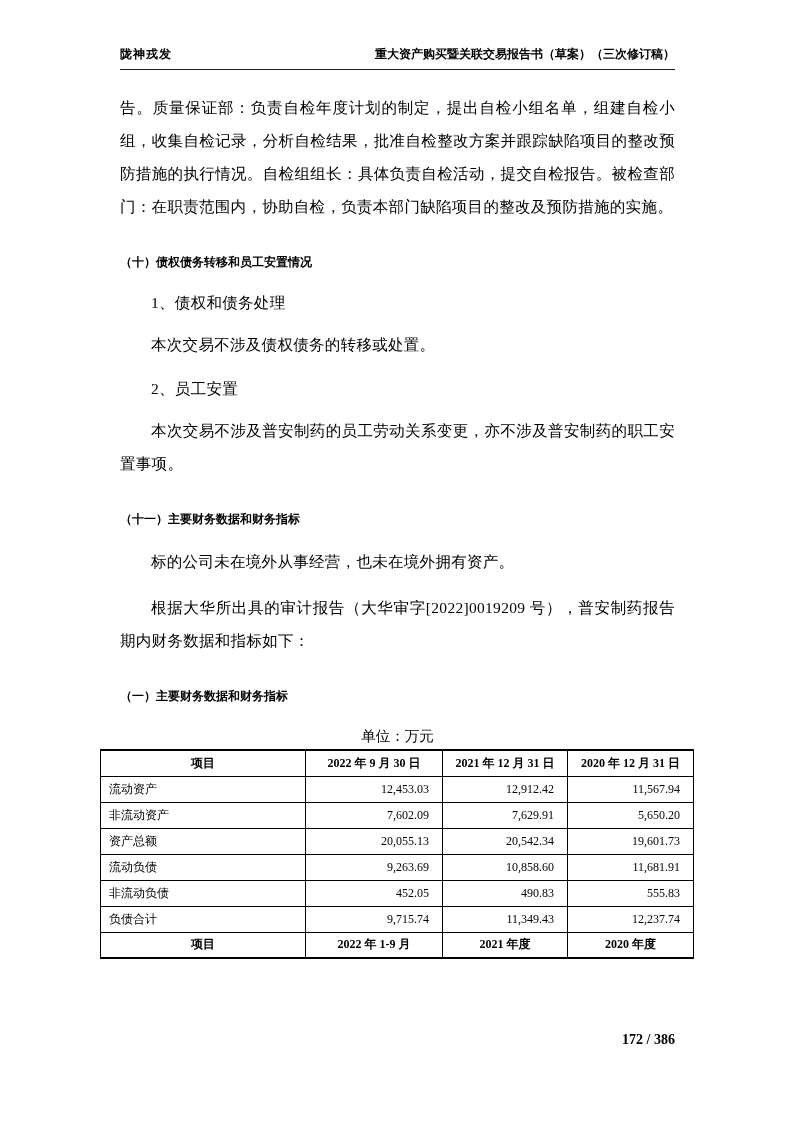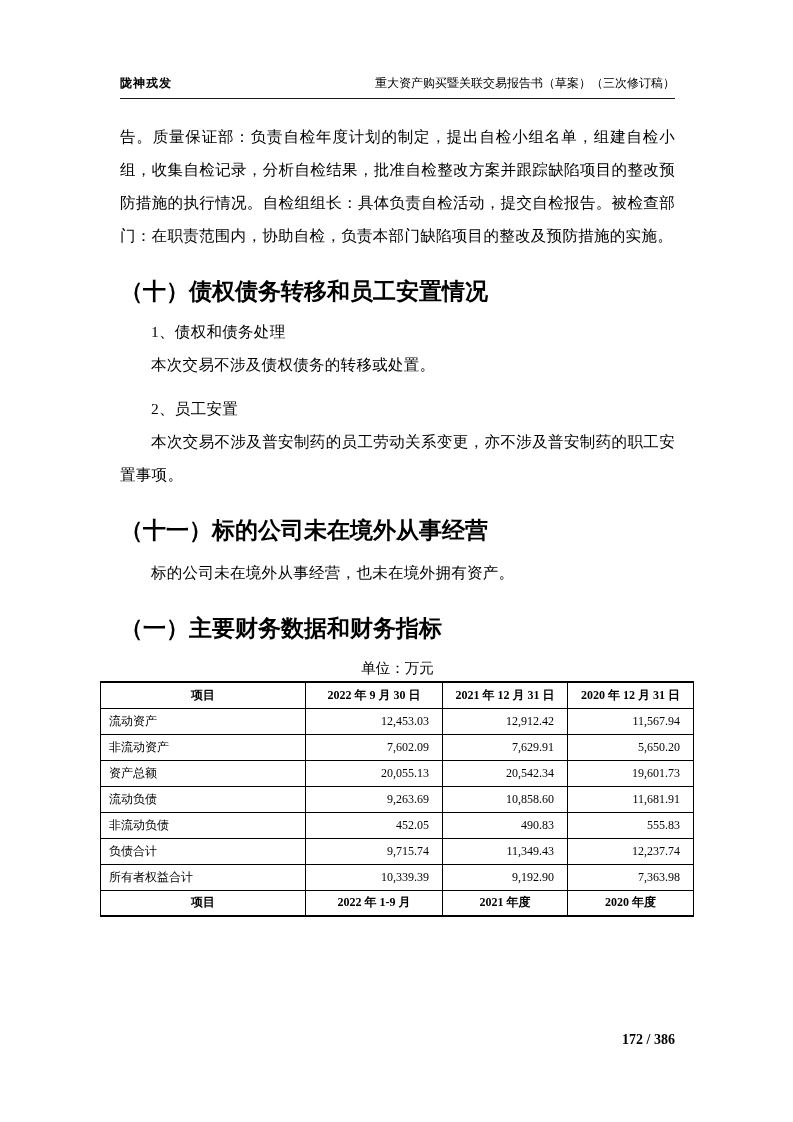--- a/index.html
+++ b/index.html
@@ -23,49 +23,49 @@
   .doc-header {
     display: flex;
     justify-content: space-between;
     align-items: flex-end;
     font-size: 12px;
     line-height: 17px;
     padding-bottom: 6px;
     border-bottom: 1.5px solid #1a1a1a;
   }
   .doc-header .hdr-left { font-weight: bold; letter-spacing: 1px; }
-  .doc-header .hdr-right { font-weight: normal; margin-top: 29px; }
+  .doc-header .hdr-right { font-weight: bold; }
 
   .body-par {
     font-size: 15.5px;
     line-height: 33px;
     text-align: justify;
     letter-spacing: 0.3px;
   }
   .no-indent { text-indent: 0; }
   .indent { text-indent: 2em; }
 
   .p-cont { margin-top: 21px; }
 
   .h-section {
     font-family: "Liberation Sans", "DejaVu Sans", sans-serif;
     font-weight: bold;
-    font-size: 23px;
+    font-size: 12px;
     line-height: 25px;
     margin-top: 27px;
   }
   .h-chapter {
     font-family: "Liberation Sans", "DejaVu Sans", sans-serif;
     font-weight: bold;
     font-size: 18px;
     line-height: 26px;
     margin-top: 27px;
   }
   .p-item { margin-top: 11px; }
-  .p-text { }
+  .p-text { margin-top: 9px; }
   .p-intro { margin-top: 13px; }
 
   .unit-label {
     font-size: 14.5px;
     text-align: center;
     margin-top: 17px;
     margin-bottom: 3px;
     line-height: 20px;
   }
 
@@ -120,23 +120,24 @@
     <p class="body-par no-indent p-cont">告。质量保证部：负责自检年度计划的制定，提出自检小组名单，组建自检小组，收集自检记录，分析自检结果，批准自检整改方案并跟踪缺陷项目的整改预防措施的执行情况。自检组组长：具体负责自检活动，提交自检报告。被检查部门：在职责范围内，协助自检，负责本部门缺陷项目的整改及预防措施的实施。</p>
 
     <h2 class="h-section">（十）债权债务转移和员工安置情况</h2>
 
     <p class="body-par indent p-item">1、债权和债务处理</p>
     <p class="body-par indent p-text">本次交易不涉及债权债务的转移或处置。</p>
 
     <p class="body-par indent p-item">2、员工安置</p>
     <p class="body-par indent p-text">本次交易不涉及普安制药的员工劳动关系变更，亦不涉及普安制药的职工安置事项。</p>
 
-    <h2 class="h-section">（十一）标的公司未在境外从事经营</h2>
+    <h2 class="h-section">（十一）主要财务数据和财务指标</h2>
     <p class="body-par indent p-intro">标的公司未在境外从事经营，也未在境外拥有资产。</p>
 
+    <p class="body-par indent p-intro">根据大华所出具的审计报告（大华审字[2022]0019209 号），普安制药报告期内财务数据和指标如下：</p>
 
     <h2 class="h-section">（一）主要财务数据和财务指标</h2>
 
     <div class="unit-label">单位：万元</div>
 
     <table class="fin">
       <colgroup>
         <col style="width:205px">
           <col style="width:137px">
           <col style="width:125px">
@@ -180,26 +181,20 @@
           <td class="c-num">452.05</td>
           <td class="c-num">490.83</td>
           <td class="c-num">555.83</td>
         </tr>
         <tr>
           <td class="c-label">负债合计</td>
           <td class="c-num">9,715.74</td>
           <td class="c-num">11,349.43</td>
           <td class="c-num">12,237.74</td>
         </tr>
-        <tr>
-          <td class="c-label">所有者权益合计</td>
-          <td class="c-num">10,339.39</td>
-          <td class="c-num">9,192.90</td>
-          <td class="c-num">7,363.98</td>
-        </tr>
         <tr class="period-row">
           <td>项目</td>
           <td>2022 年 1-9 月</td>
           <td>2021 年度</td>
           <td>2020 年度</td>
         </tr>
       </tbody>
     </table>
 
   </div>

